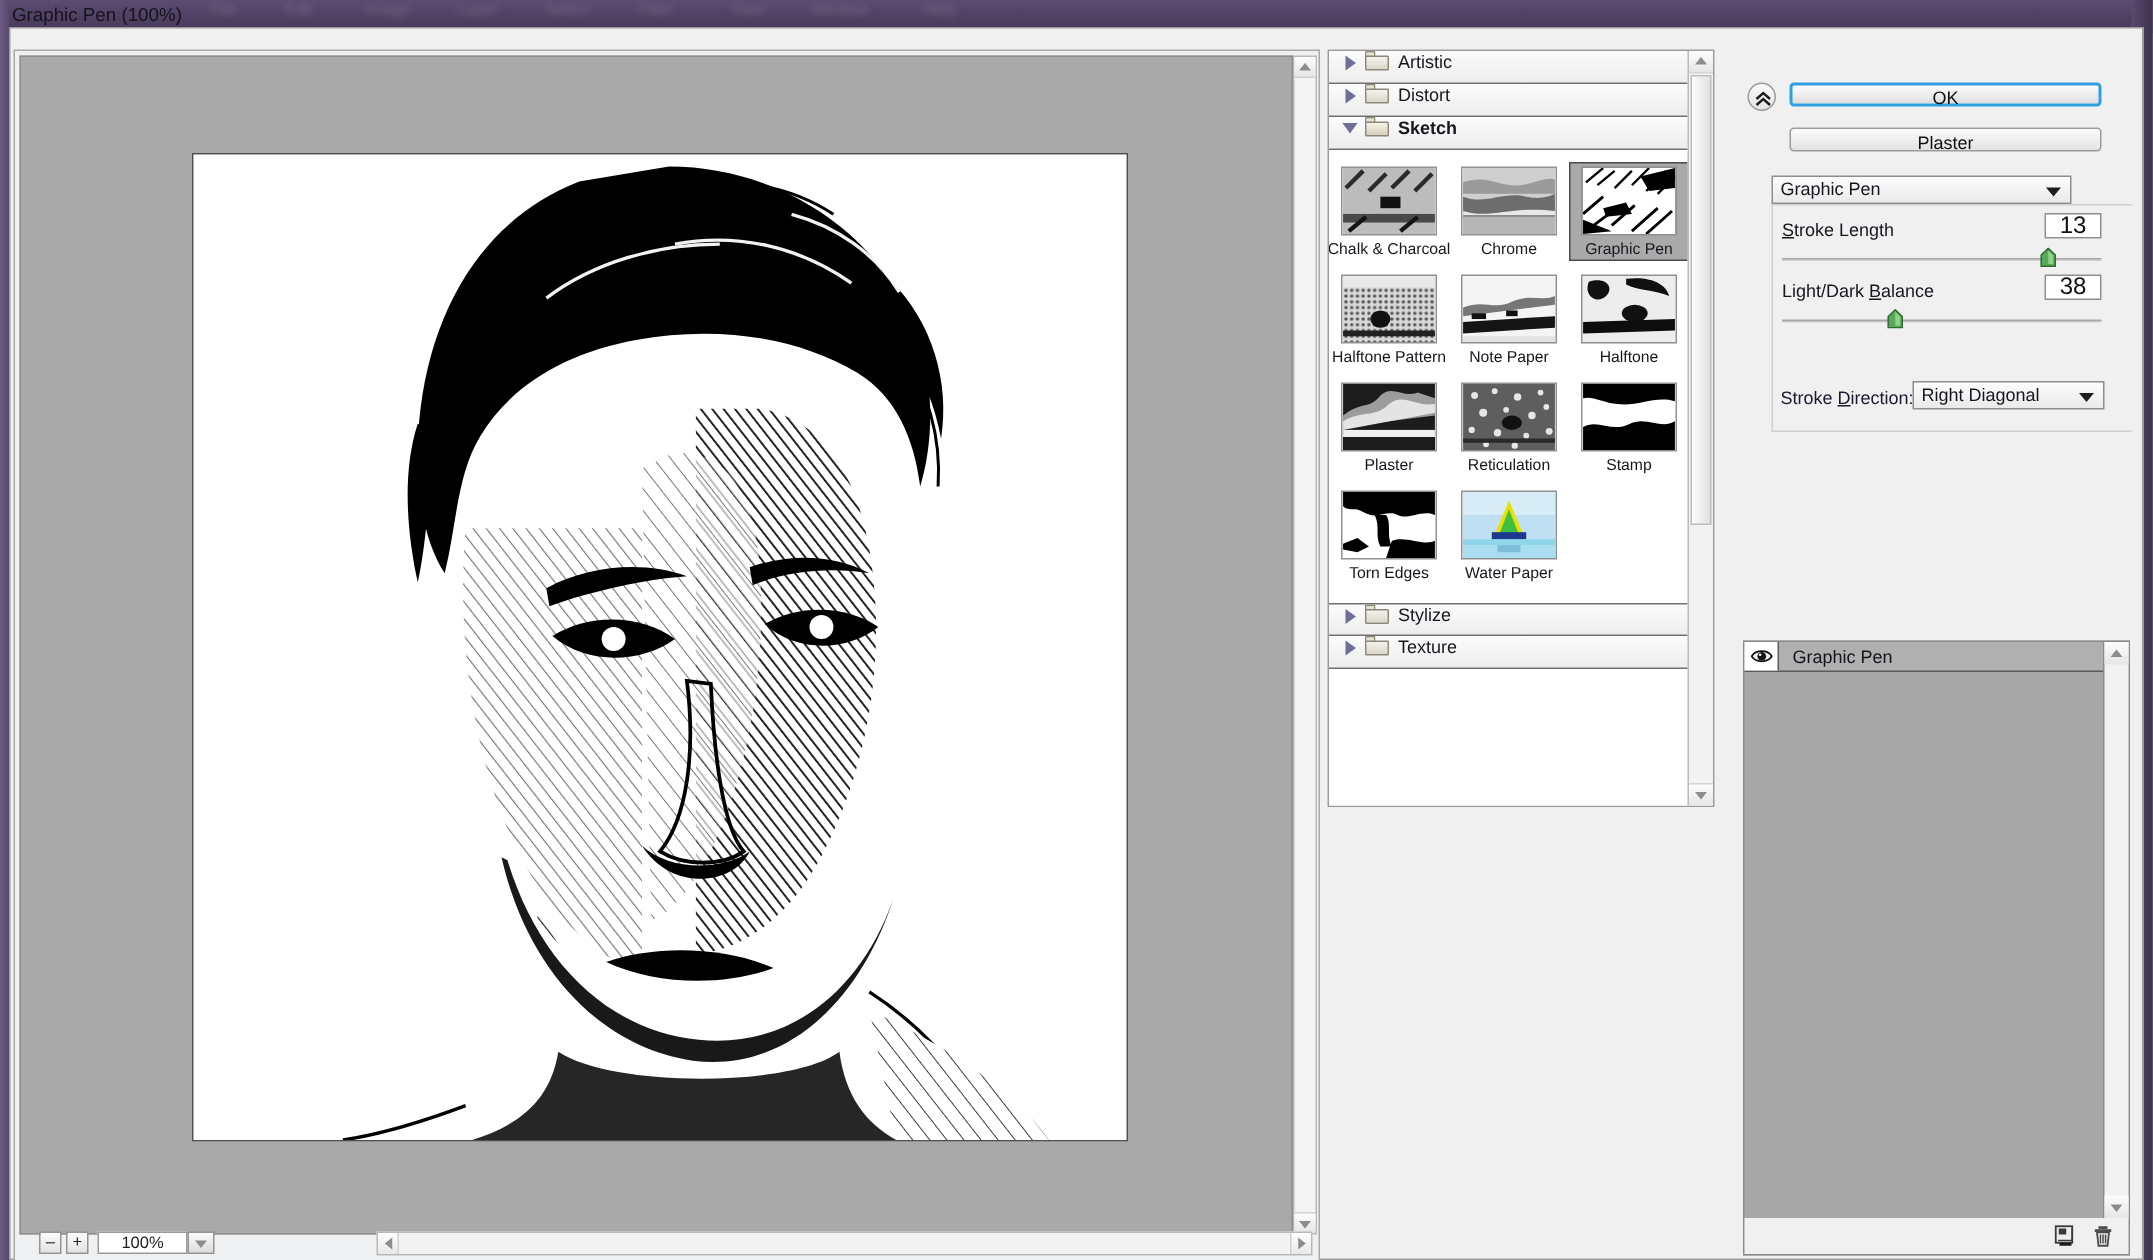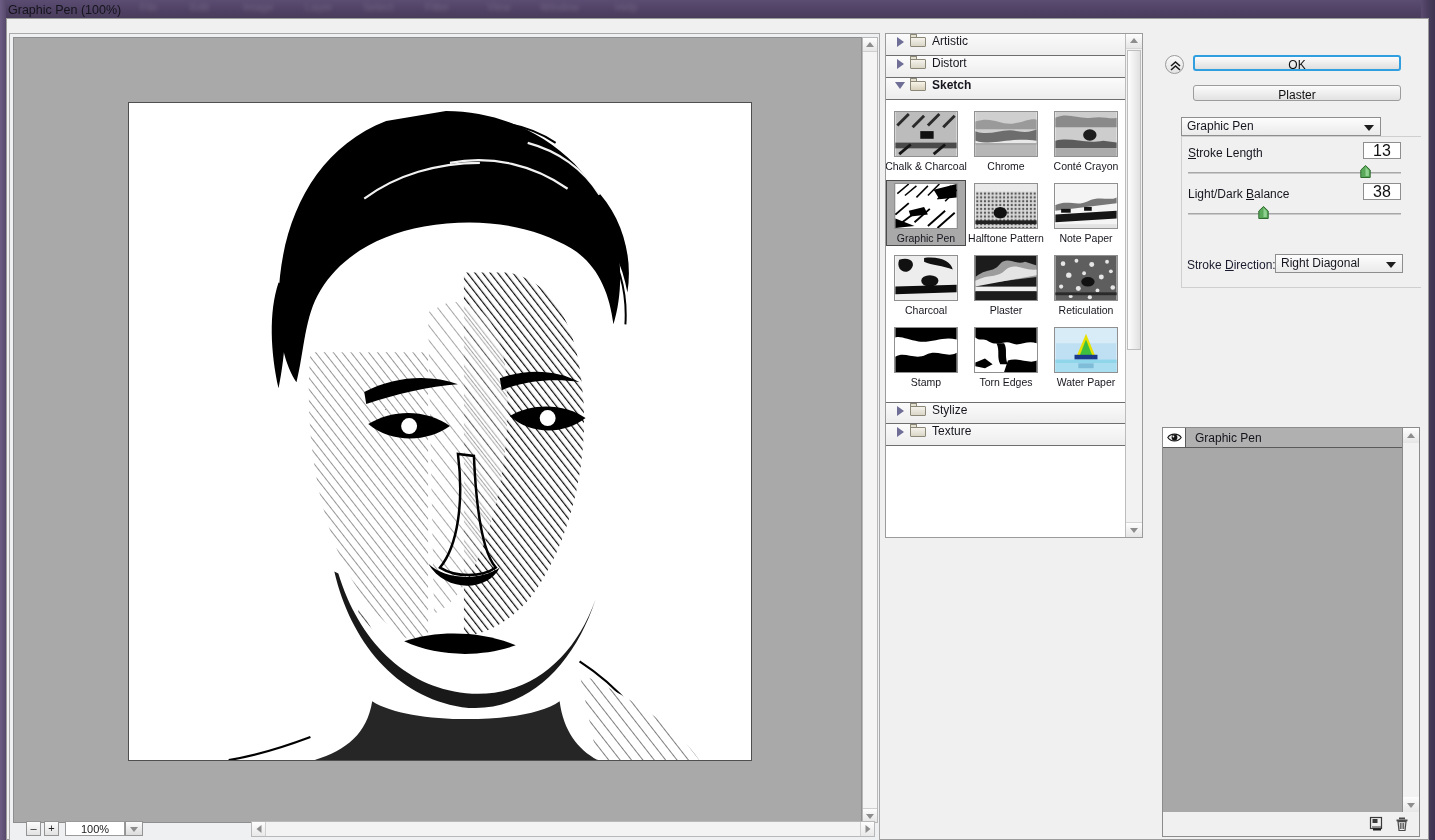--- a/index.html
+++ b/index.html
@@ -532,32 +532,20 @@
                 <rect width="64" height="46" fill="#cfcfcf"></rect>
               <path d="M0 10 C18 4 26 14 40 12 C52 10 58 6 64 8 L64 18 L0 18Z" fill="#9a9a9a"></path>
               <path d="M0 20 C16 26 28 16 44 20 C54 22 60 20 64 18 L64 34 L0 34Z" fill="#6d6d6d"></path>
               <rect x="0" y="34" width="64" height="12" fill="#b6b6b6"></rect>
               <path d="M0 30 C20 36 34 26 64 30 L64 33 L0 33Z" fill="#e8e8e8"></path>
             </svg>
           </div>
           <div class="filter-label">Chrome</div>
         </div>
 
-        <div class="filter-cell">
-          <div class="thumb">
-            <svg viewBox="0 0 64 46">
-                <rect width="64" height="46" fill="#cdcdcd"></rect>
-              <path d="M0 6 C14 0 24 8 38 6 C50 4 58 8 64 6 L64 16 L0 16Z" fill="#8a8a8a"></path>
-              <ellipse cx="36" cy="24" rx="7" ry="6" fill="#1d1d1d"></ellipse>
-              <path d="M0 30 C18 26 30 34 50 30 L64 32 L64 38 L0 38Z" fill="#5c5c5c"></path>
-              <rect x="0" y="38" width="64" height="8" fill="#ababab"></rect>
-            </svg>
-          </div>
-          <div class="filter-label">Conté Crayon</div>
-        </div>
 
         <div class="filter-cell selected">
           <div class="thumb">
             <svg viewBox="0 0 64 46">
                 <rect width="64" height="46" fill="#ffffff"></rect>
               <g stroke="#000" stroke-width="1.6">
                 <line x1="2" y1="10" x2="14" y2="0"></line>
                   <line x1="10" y1="12" x2="22" y2="2"></line>
                 <line x1="22" y1="14" x2="34" y2="2"></line>
                   <line x1="34" y1="12" x2="46" y2="0"></line>
@@ -614,21 +602,21 @@
         <div class="filter-cell">
           <div class="thumb">
             <svg viewBox="0 0 64 46">
                 <rect width="64" height="46" fill="#ededed"></rect>
               <path d="M4 4 C16 0 22 8 16 14 C10 20 0 14 4 4Z" fill="#111"></path>
               <path d="M30 2 C48 0 58 6 60 14 C50 10 38 10 30 6Z" fill="#111"></path>
               <ellipse cx="36" cy="26" rx="9" ry="6" fill="#111"></ellipse>
               <path d="M0 32 L64 30 L64 38 L0 40Z" fill="#0d0d0d"></path>
             </svg>
           </div>
-          <div class="filter-label">Charcoal</div>
+          <div class="filter-label">Halftone</div>
         </div>
 
         <div class="filter-cell">
           <div class="thumb">
             <svg viewBox="0 0 64 46">
                 <rect width="64" height="46" fill="#1c1c1c"></rect>
               <path d="M0 22 C12 12 18 18 26 8 C34 0 42 10 52 6 L64 10 L64 22 L0 30Z" fill="#9c9c9c"></path>
               <path d="M0 26 C14 18 22 24 32 14 C42 6 50 16 64 14 L64 20 L0 32Z" fill="#e4e4e4"></path>
               <rect x="0" y="32" width="64" height="5" fill="#f0f0f0"></rect>
               <rect x="0" y="37" width="64" height="9" fill="#1c1c1c"></rect>

